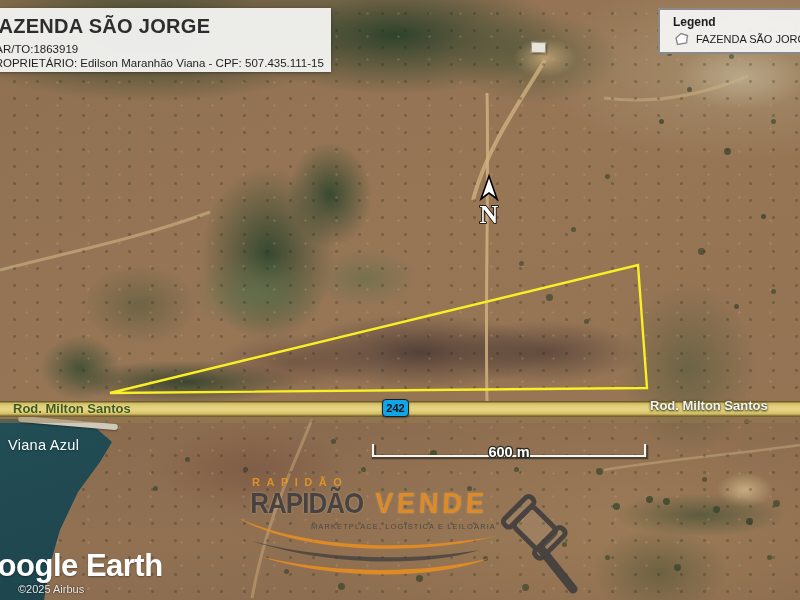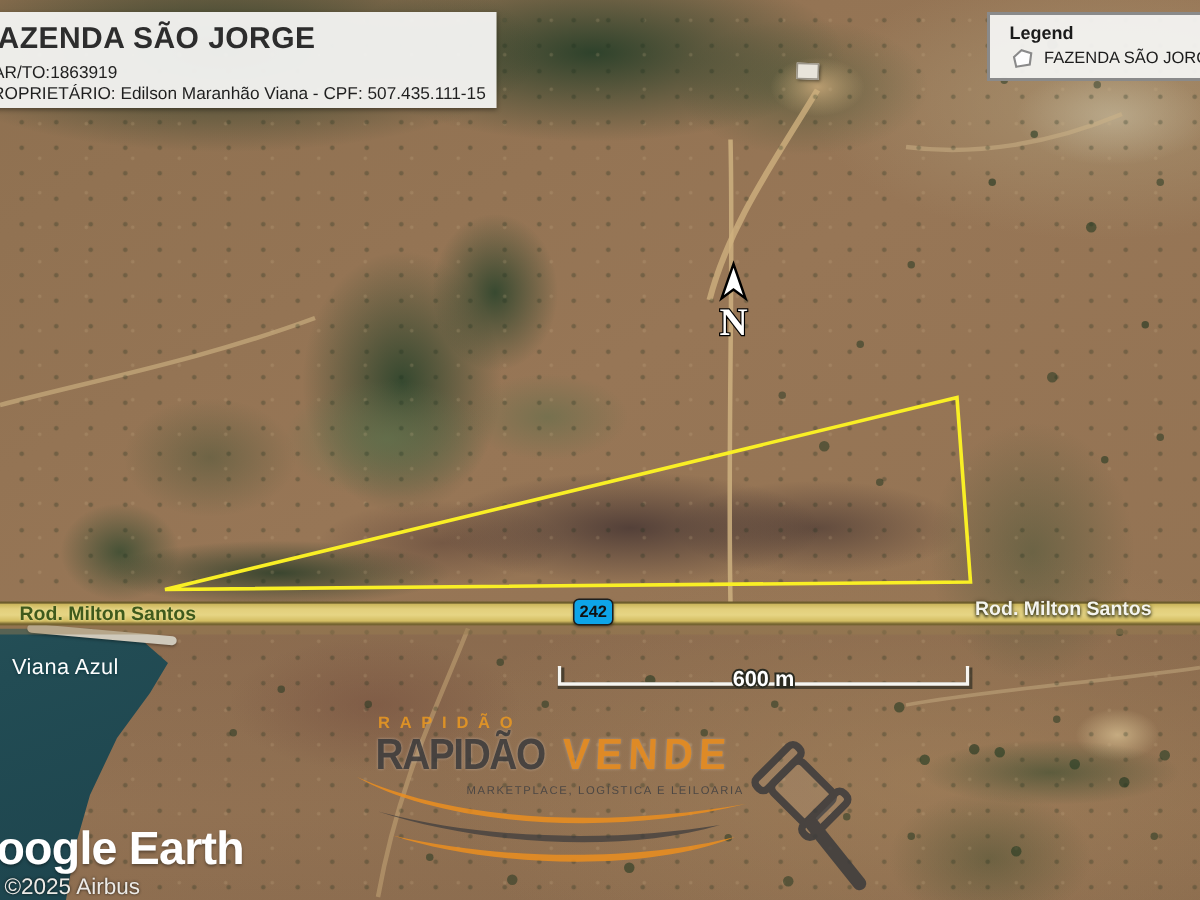--- a/index.html
+++ b/index.html
@@ -159,21 +159,21 @@
     left:311px;top:522px;font-size:7.5px;font-weight:normal;color:#3f3f41;
     letter-spacing:1.1px;white-space:nowrap;
   }
 
   
   .ge-logo{
     left:-26px;top:548px;font-size:31px;font-weight:bold;color:#ffffff;
     letter-spacing:-.5px;white-space:nowrap;text-shadow:0 1px 2px rgba(0,0,0,.35);
   }
   .copyright{
-    left:3px;top:583px;font-size:15px;color:#eceae6;
+    left:18px;top:583px;font-size:11px;color:#eceae6;
     text-shadow:0 0 2px rgba(0,0,0,.8);white-space:nowrap;
   }
 </style>
 </head>
 <body>
 
 <div class="screen">
 
   <div class="abs terrain"></div>
 

